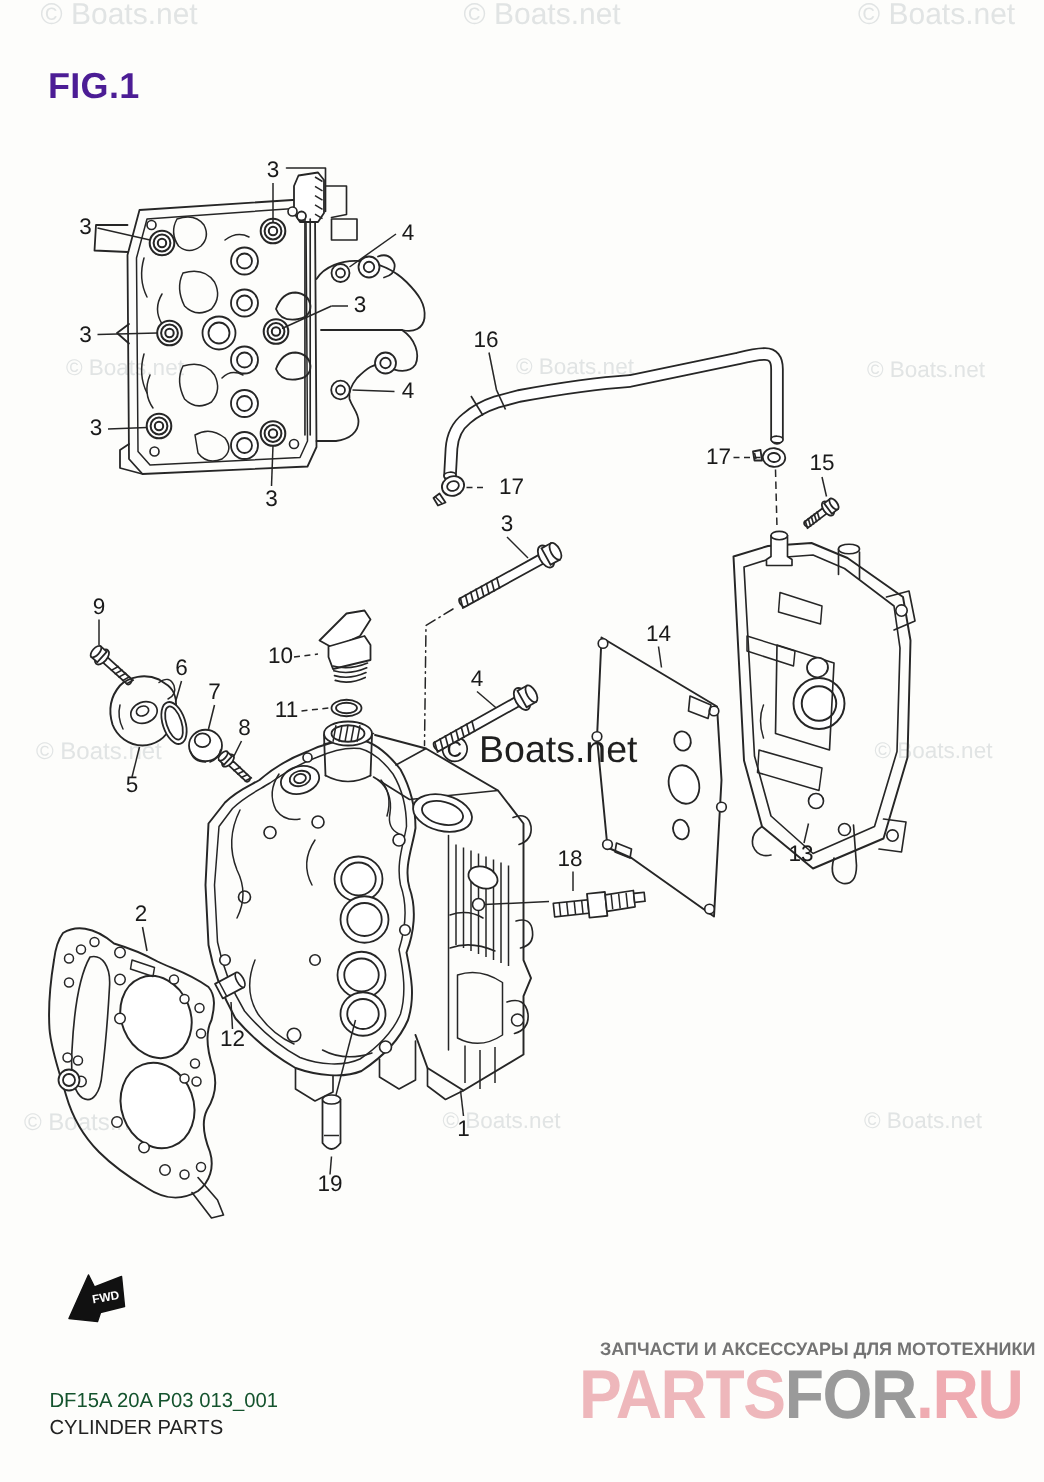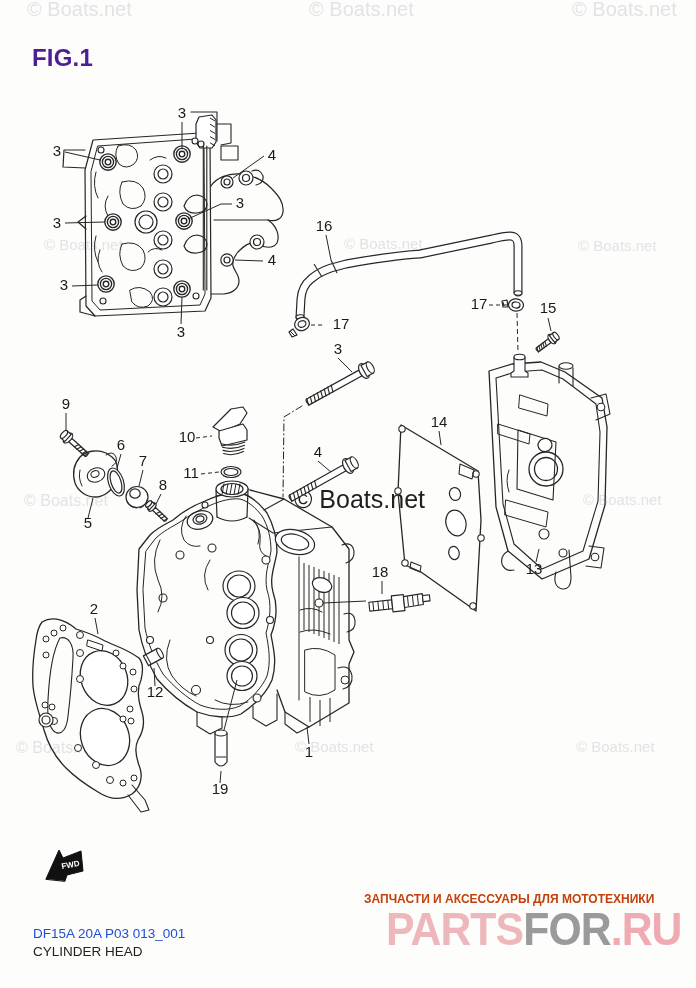--- a/index.html
+++ b/index.html
@@ -1,18 +1,18 @@
 <!DOCTYPE html>
 <html><head><meta charset="utf-8"><style>
 html,body{margin:0;padding:0;width:696px;height:988px;background:#fdfdfb;overflow:hidden}
 *{box-sizing:border-box}
 .fig{position:absolute;left:32px;top:44px;font:bold 24px "Liberation Sans",sans-serif;color:#4c1d95;letter-spacing:0.2px}
-.b1{position:absolute;left:33px;top:926px;font:13.5px "Liberation Sans",sans-serif;color:#1d4ed8}
+.b1{position:absolute;left:33px;top:926px;font:13.5px "Liberation Sans",sans-serif;color:#14532d}
 .b2{position:absolute;left:33px;top:944px;font:13.5px "Liberation Sans",sans-serif;color:#222}
-.ru{position:absolute;left:364px;top:892px;font:bold 12px "Liberation Sans",sans-serif;color:#c2410c;letter-spacing:0px;white-space:nowrap}
+.ru{position:absolute;left:400px;top:892px;font:bold 12px "Liberation Sans",sans-serif;color:#737373;letter-spacing:0px;white-space:nowrap}
 .logo{position:absolute;left:386px;top:902px;font:bold 46px "Liberation Sans",sans-serif;letter-spacing:-1px;transform:scale(0.93,1.0);transform-origin:left top;white-space:nowrap}
 .lp{color:#eeb7bb}.lg{color:#9a9a9a}.lr{color:#efabb1}
 </style></head>
 <body>
 <svg width="696" height="988" viewBox="0 0 696 988">
 <text x="27" y="16" font-size="20" text-anchor="start" fill="#e1e4e4" font-weight="normal" font-family="Liberation Sans, sans-serif">© Boats.net</text>
 <text x="309" y="16" font-size="20" text-anchor="start" fill="#e1e4e4" font-weight="normal" font-family="Liberation Sans, sans-serif">© Boats.net</text>
 <text x="572" y="16" font-size="20" text-anchor="start" fill="#e1e4e4" font-weight="normal" font-family="Liberation Sans, sans-serif">© Boats.net</text>
 <text x="44" y="250" font-size="15" text-anchor="start" fill="#e1e4e4" font-weight="normal" font-family="Liberation Sans, sans-serif">© Boats.net</text>
 <text x="344" y="249" font-size="15" text-anchor="start" fill="#e1e4e4" font-weight="normal" font-family="Liberation Sans, sans-serif">© Boats.net</text>
@@ -396,14 +396,14 @@
 <circle cx="131.0" cy="721.0" r="3.0" fill="white" stroke="#262626" stroke-width="1.0"></circle>
 <circle cx="123.0" cy="719.0" r="3.0" fill="white" stroke="#262626" stroke-width="1.0"></circle>
 <circle cx="46.0" cy="720.0" r="7.0" fill="white" stroke="#262626" stroke-width="1.2"></circle>
     <circle cx="46.0" cy="720.0" r="4.0" fill="white" stroke="#262626" stroke-width="1.2"></circle>
 <path d="M132,785 L145,800 L149,810 L141,812 L128,795" fill="none" stroke="#262626" stroke-width="1.1" stroke-linejoin="round" stroke-linecap="round"></path>
 <path d="M46,879 L59,850 L63,858 L81,851 L83,871 L67,875 L65,881 Z" fill="#111" stroke="#111" stroke-width="1.0" stroke-linejoin="round" stroke-linecap="round"></path>
 <text x="62" y="869" font-size="8" font-weight="bold" fill="white" font-family="Liberation Sans, sans-serif" transform="rotate(-10 62 869)">FWD</text>
 </svg>
 <div class="fig">FIG.1</div>
 <div class="b1">DF15A 20A P03 013_001</div>
-<div class="b2">CYLINDER HEAD</div>
+<div class="b2">CYLINDER PARTS</div>
 <div class="ru">ЗАПЧАСТИ И АКСЕССУАРЫ ДЛЯ МОТОТЕХНИКИ</div>
 <div class="logo"><span class="lp">PARTS</span><span class="lg">FOR</span><span class="lr">.RU</span></div>
 </body></html>

